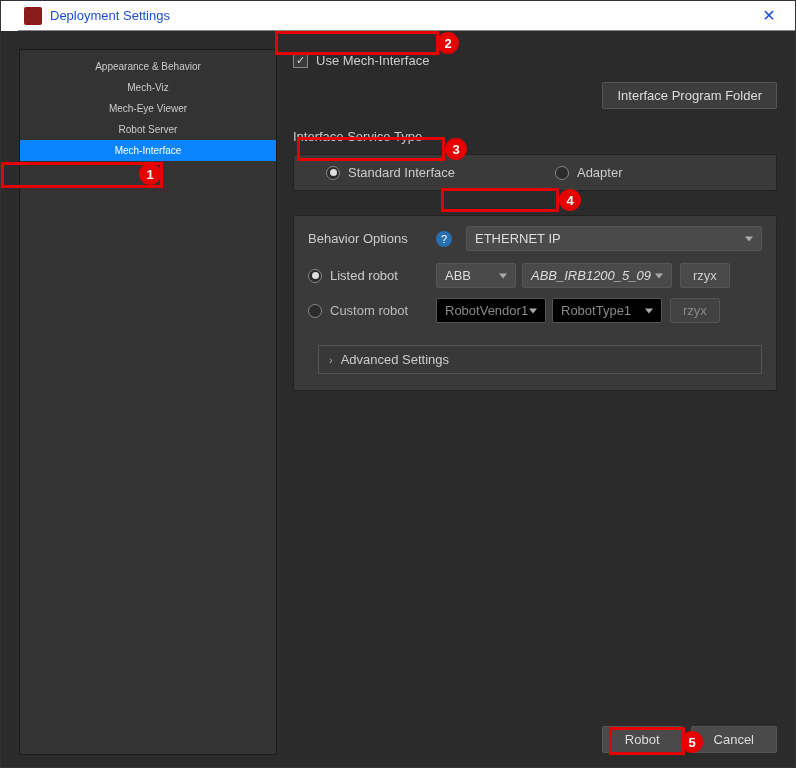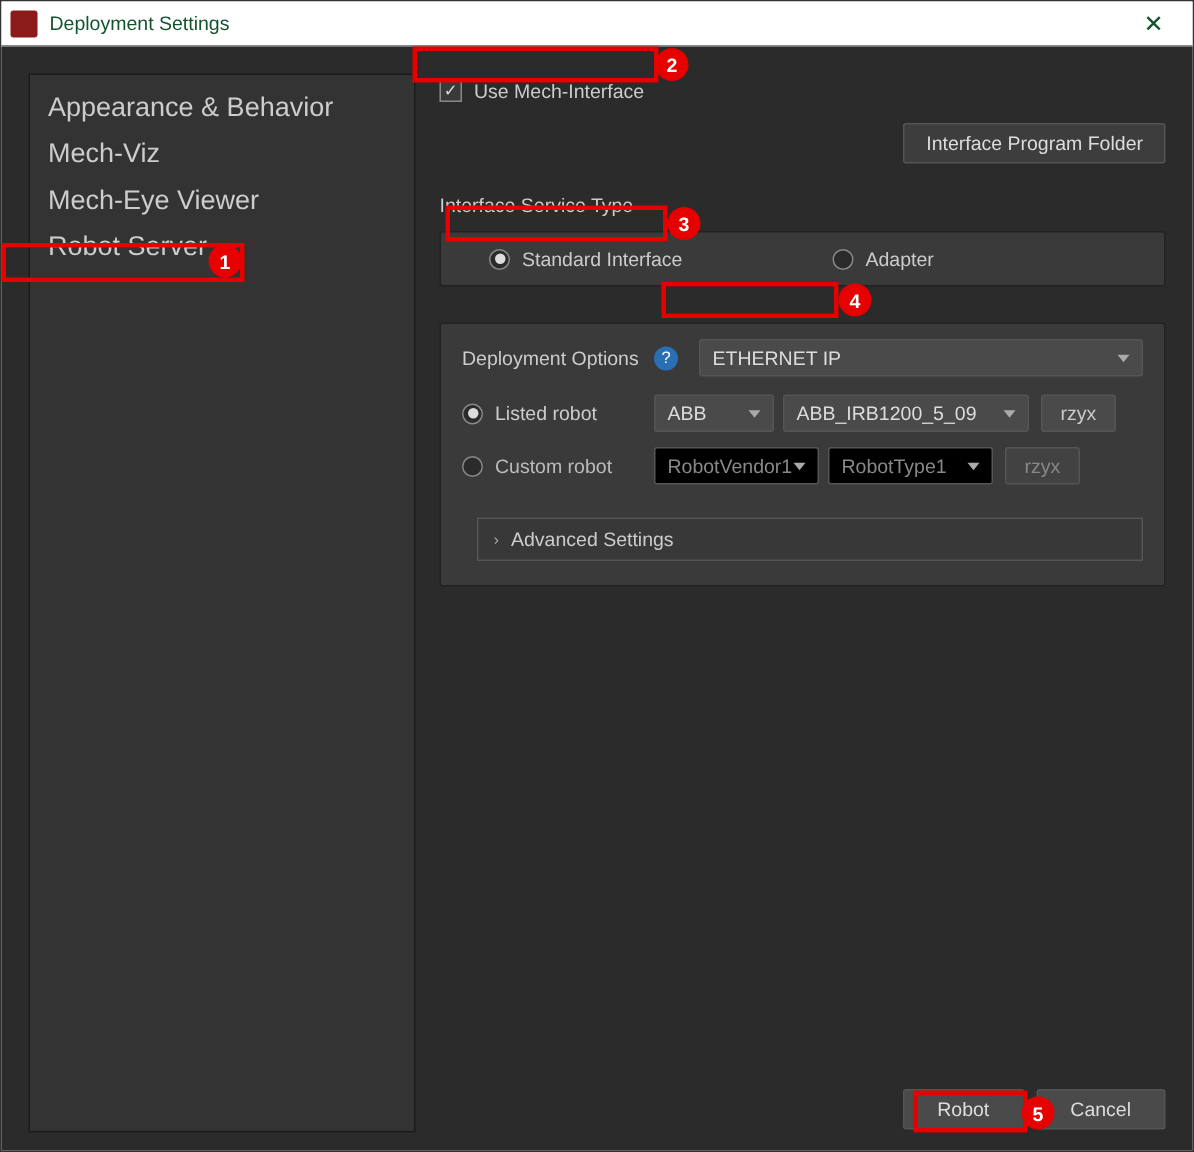--- a/index.html
+++ b/index.html
@@ -16,25 +16,26 @@
     width: 796px;
     height: 768px;
     border: 1px solid #333;
     display: flex;
     flex-direction: column;
     background: #fff;
   }
   .titlebar {
     height: 30px;
     background: #fff;
-    color: #14532d;
+    color: #1d4ed8;
     display: flex;
     align-items: center;
     padding: 0 6px;
     border-bottom: 1px solid #888;
+    margin-left: 17px;
   }
   .titlebar .app-icon {
     width: 18px; height: 18px;
     background: #8b1a1a;
     border-radius: 2px;
     margin-right: 8px;
   }
   .titlebar .title-text { flex: 1; font-size: 13px; }
   .titlebar .close {
     width: 40px; text-align: center;
@@ -51,22 +52,23 @@
   .sidebar {
     width: 258px;
     background: #333333;
     border: 1px solid #1a1a1a;
   }
   .sidebar-inner { padding-top: 6px; }
   .sidebar-item {
     padding: 5px 12px;
     color: #ccc;
     cursor: pointer;
-    font-size: 18px;
+    font-size: 10px;
     position: relative;
+    text-align: center;
   }
   .sidebar-item.selected {
     background: #0a84ff;
     color: #fff;
   }
   .main {
     flex: 1;
     display: flex;
     flex-direction: column;
     position: relative;
@@ -233,20 +235,21 @@
   </div>
 
   <div class="content">
 
     <div class="sidebar">
       <div class="sidebar-inner" id="sidebar-list">
           <div class="sidebar-item">Appearance &amp; Behavior</div>
           <div class="sidebar-item">Mech-Viz</div>
           <div class="sidebar-item">Mech-Eye Viewer</div>
           <div class="sidebar-item">Robot Server</div>
+          <div class="sidebar-item selected">Mech-Interface</div>
         </div>
     </div>
 
     <div class="main">
 
       <div class="row checkbox-row" style="position:relative;">
         <span class="chk" id="chk-umi">✓</span>
         <span>Use Mech-Interface</span>
       </div>
 
@@ -262,35 +265,35 @@
               <span class="dot"></span>
             </span>
           <span class="radio-label" style="margin-right:100px;">Standard Interface</span>
           <span id="rad-adp" class="radio"></span>
           <span class="radio-label unsel">Adapter</span>
         </div>
       </div>
 
       <div class="panel panel2">
         <div class="row options-row" style="margin-bottom:12px;">
-          <span class="options-label">Deployment Options</span>
+          <span class="options-label">Behavior Options</span>
           <span class="help-icon">?</span>
           <span class="select" style="flex:1;">
             <span>ETHERNET IP</span>
           </span>
         </div>
         <div class="row options-row" style="margin-bottom:10px;">
           <span id="rad-listed" class="radio">
               <span class="dot"></span>
             </span>
           <span class="radio-label" style="margin-right:8px; width:92px;">Listed robot</span>
           <span class="select" style="width:80px;">
               <span>ABB</span>
             </span>
-          <span class="select" style="width:164px;">
+          <span class="select" style="width:150px;font-style:italic;">
               <span>ABB_IRB1200_5_09</span>
             </span>
           <span class="btn-small" style="margin-left:8px;">rzyx</span>
         </div>
         <div class="row options-row">
           <span id="rad-custom" class="radio"></span>
           <span class="radio-label" style="margin-right:8px; width:92px; color:#bbb;">Custom robot</span>
           <span class="select disabled" style="width:110px;">
               <span>RobotVendor1</span>
             </span>

